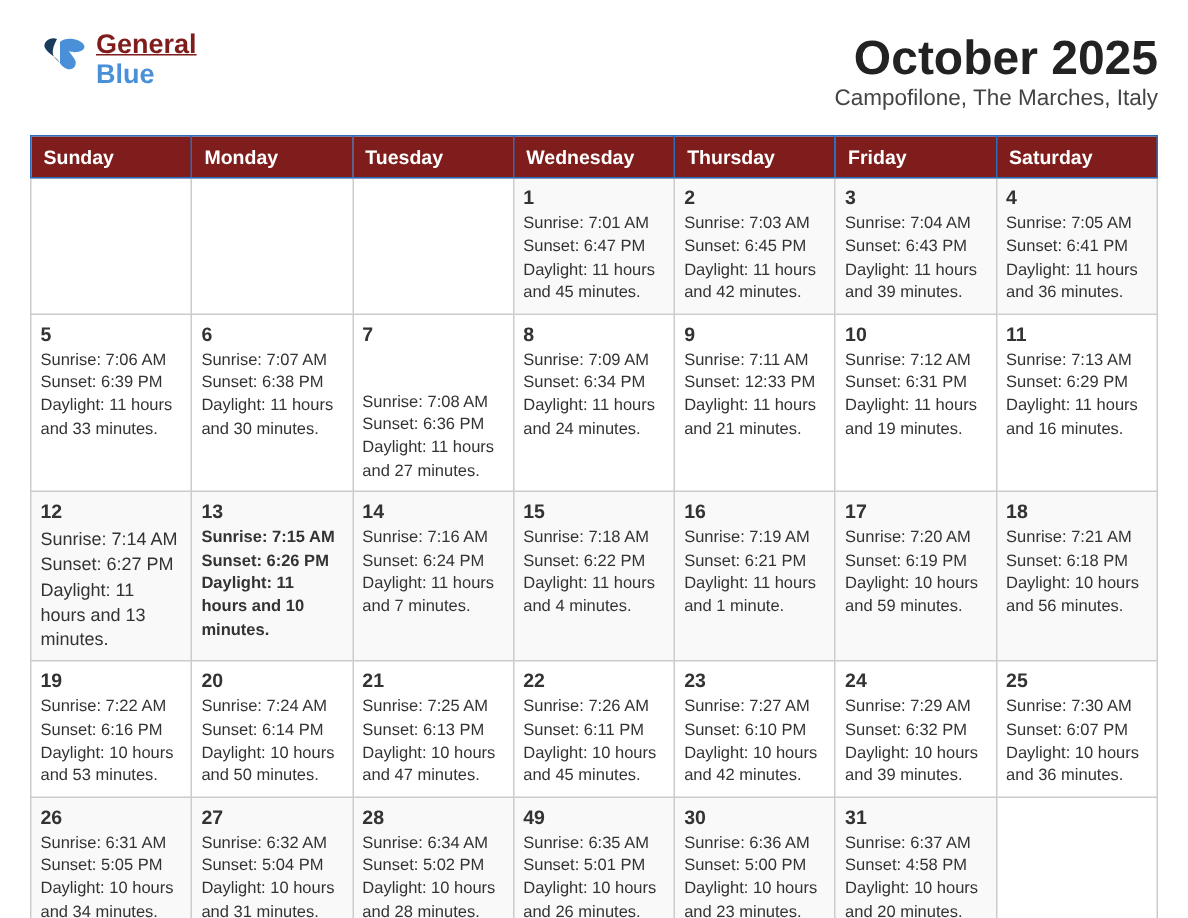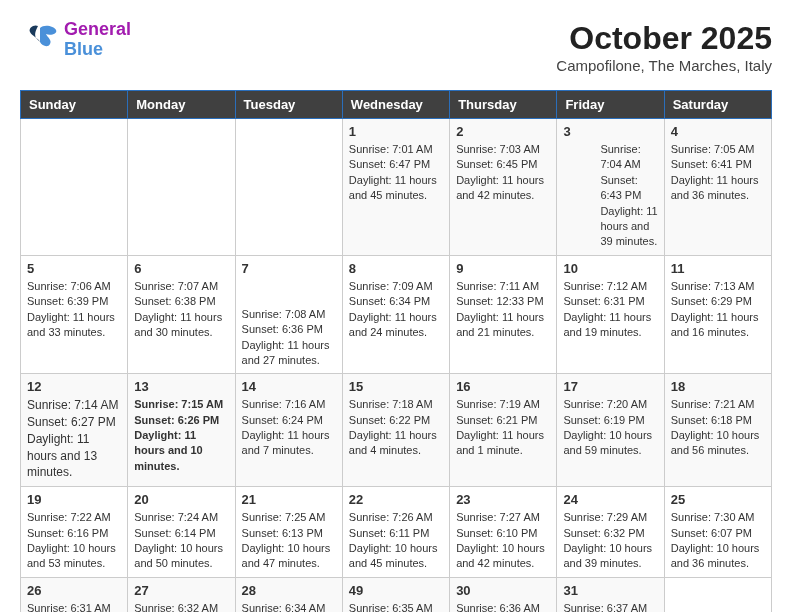--- a/index.html
+++ b/index.html
@@ -28,21 +28,21 @@
     .subtitle {
       font-size: 15px;
       color: #444;
     }
     .calendar {
       width: 100%;
       border-collapse: collapse;
       border: 1px solid #ccc;
     }
     .calendar th {
-      background-color: #404040;
+      background-color: #7f1d1d;
       color: #fff;
       text-align: left;
       padding: 6px 8px;
       font-size: 13px;
       border: 1px solid #2a6ebb;
     }
     .calendar td {
       vertical-align: top;
       padding: 5px 6px;
       border: 1px solid #ccc;
@@ -77,21 +77,22 @@
       height: 40px;
     }
     .logo-words {
       display: flex;
       flex-direction: column;
       line-height: 1.1;
     }
     .logo-general {
       font-size: 18px;
       font-weight: bold;
-      color: #a21caf;
+      color: #7f1d1d;
+      text-decoration: underline;
     }
     .logo-blue {
       font-size: 18px;
       font-weight: bold;
       color: #4a90d9;
     }
   </style>
 </head>
 <body>
 
@@ -136,21 +137,21 @@
 Daylight: 11 hours and 45 minutes.</div>
         </td>
         <td>
           <span class="day-number">2</span>
           <div style="font-size: 11px; line-height: 1.4; white-space: pre-line;">Sunrise: 7:03 AM
 Sunset: 6:45 PM
 Daylight: 11 hours and 42 minutes.</div>
         </td>
         <td>
           <span class="day-number">3</span>
-          <div style="font-size: 11px; line-height: 1.4; white-space: pre-line; margin-left: 37px;">Sunrise: 7:04 AM
+          <div style="font-size: 11px; line-height: 1.4; white-space: pre-line;">Sunrise: 7:04 AM
 Sunset: 6:43 PM
 Daylight: 11 hours and 39 minutes.</div>
         </td>
         <td>
           <span class="day-number">4</span>
           <div style="font-size: 11px; line-height: 1.4; white-space: pre-line;">Sunrise: 7:05 AM
 Sunset: 6:41 PM
 Daylight: 11 hours and 36 minutes.</div>
         </td>
       </tr>

